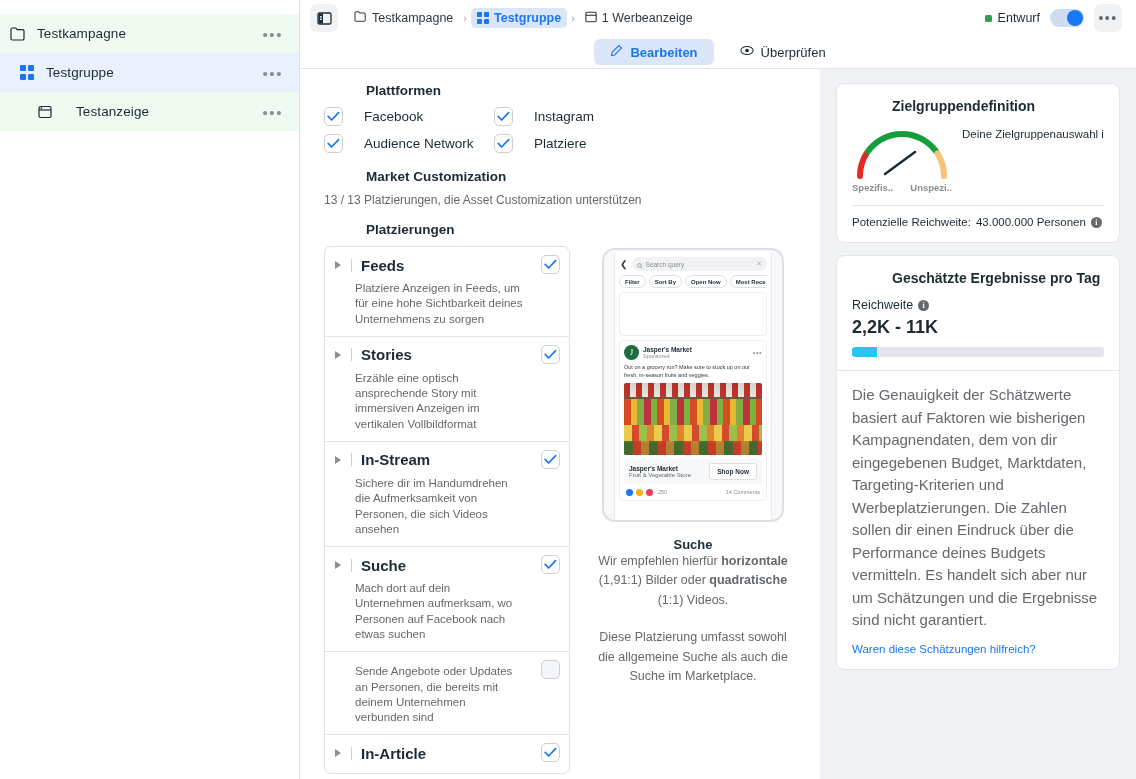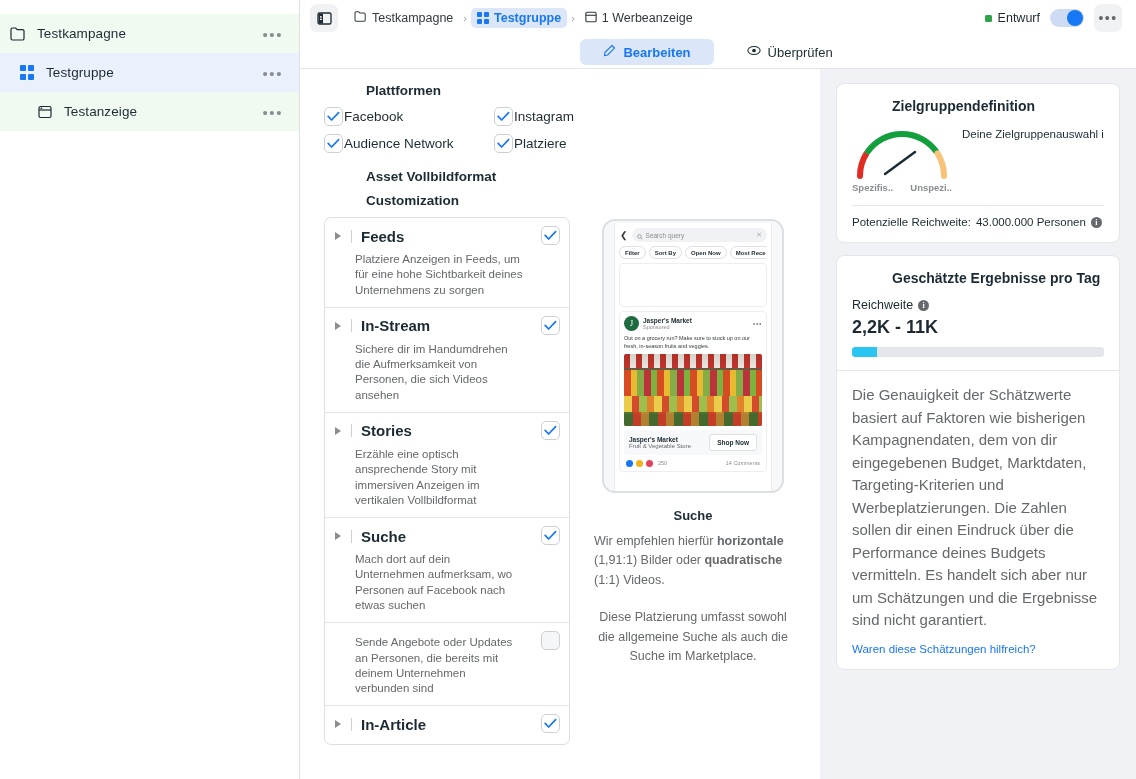--- a/index.html
+++ b/index.html
@@ -21,21 +21,21 @@
     padding-top: 14px;
   }
   .nav-row {
     height: 39px;
     display: flex; align-items: center;
     position: relative;
     cursor: pointer;
   }
   .nav-row.campaign { background: #f0faf0; }
   .nav-row.adset    { background: #eaf0fc; }
-  .nav-row.ad       { background: #f0faf0; }
+  .nav-row.ad       { background: #f0faf0; gap: 12px; }
   .nav-row .ico { display: flex; align-items: center; justify-content: center; width: 18px; height: 18px; flex: 0 0 18px; }
   .nav-row .lbl { font-size: 13.5px; color: #1c2b33; margin-left: 10px; letter-spacing: .1px; }
   .nav-row.campaign .ico { margin-left: 9px; }
   .nav-row.adset    .ico { margin-left: 18px; }
   .nav-row.ad       .ico { margin-left: 36px; }
   .dots {
     position: absolute; right: 16px; top: 50%; transform: translateY(-50%);
     color: #8a8d91; font-size: 15px; letter-spacing: 1.6px; line-height: 1;
     user-select: none;
   }
@@ -58,31 +58,31 @@
   .sep { color: #9aa0a6; font-size: 11px; padding: 0 2px; }
   .top-right { margin-left: auto; display: flex; align-items: center; gap: 10px; }
   .status { display: flex; align-items: center; gap: 6px; font-size: 12.5px; color: #1c2b33; }
   .status .sq { width: 7px; height: 7px; background: #31a24c; border-radius: 1.5px; display: block; }
   .toggle { width: 34px; height: 18px; border-radius: 9px; background: #cddcf3; position: relative; cursor: pointer; }
   .toggle::after { content: ""; position: absolute; right: 1px; top: 1px; width: 16px; height: 16px; border-radius: 50%; background: #1877f2; }
   .kebab { width: 28px; height: 28px; border-radius: 7px; background: #f1f2f3; display: flex; align-items: center; justify-content: center; cursor: pointer; color: #65686c; font-size: 14px; letter-spacing: 1.4px; }
 
   
   .tabs { height: 33px; display: flex; align-items: center; justify-content: center; gap: 10px; flex: 0 0 33px; border-bottom: 1px solid #e4e6eb; }
-  .tab { display: flex; align-items: center; gap: 7px; padding: 5px 23px; border-radius: 6px; font-size: 13px; cursor: pointer; color: #1c2b33; }
+  .tab { display: flex; align-items: center; gap: 7px; padding: 5px 16px; border-radius: 6px; font-size: 13px; cursor: pointer; color: #1c2b33; }
   .tab.active { background: #dbe7f8; color: #1877f2; font-weight: bold; }
 
   
   .body { flex: 1 1 auto; display: flex; min-height: 0; }
   .content { flex: 1 1 auto; padding: 14px 20px 0 24px; overflow: hidden; min-width: 0; }
   .rightpane { width: 316px; flex: 0 0 316px; background: #f0f2f5; padding: 14px 16px; overflow: hidden; }
 
   h3.sect { font-size: 13.5px; font-weight: bold; color: #1c2b33; margin-bottom: 9px; padding-left: 42px; }
   .platforms { display: grid; grid-template-columns: 170px 170px; row-gap: 8px; margin-bottom: 16px; }
-  .pf { display: flex; align-items: center; gap: 1px; font-size: 13.5px; color: #1c2b33; cursor: pointer; }
+  .pf { display: flex; align-items: center; gap: 21px; font-size: 13.5px; color: #1c2b33; cursor: pointer; }
 
   .cbx { width: 19px; height: 19px; border-radius: 5px; border: 1px solid #ccd0d5; background: #fff; display: flex; align-items: center; justify-content: center; flex: 0 0 19px; cursor: pointer; }
   .cbx svg { display: block; }
 
   .sub { font-size: 12px; color: #65686c; margin-bottom: 15px; }
 
   
   .placeholder-row { display: flex; gap: 16px; }
   .plcol { width: 246px; flex: 0 0 246px; }
   .plist { border: 1px solid #dcdfe3; border-radius: 7px; overflow: hidden; background: #fff; }
@@ -130,21 +130,21 @@
   .adfoot { display: flex; align-items: center; margin-top: 4px; background: #f7f8fa; border-radius: 3px; padding: 4px 5px; }
   .adfoot .t1 { font-size: 6.5px; font-weight: bold; color: #1c2b33; }
   .adfoot .t2 { font-size: 6px; color: #65686c; }
   .shopbtn { margin-left: auto; background: #fff; border: 1px solid #dcdfe3; border-radius: 3px; font-size: 6.5px; font-weight: bold; padding: 4px 7px; color: #1c2b33; cursor: pointer; }
   .reacts { display: flex; align-items: center; gap: 3px; margin-top: 5px; padding: 0 2px; }
   .rd { width: 7px; height: 7px; border-radius: 50%; display: block; }
   .rcount { font-size: 5.5px; color: #8a8d91; margin-left: 2px; }
   .rcomm { margin-left: auto; font-size: 5.5px; color: #8a8d91; }
 
   .ptitle-c { text-align: center; font-size: 13px; font-weight: bold; margin-top: 15px; color: #1c2b33; }
-  .pbody { font-size: 12.5px; color: #65686c; line-height: 1.55; margin-top: 9px; padding: 0 8px; }
+  .pbody { text-align: center; font-size: 12.5px; color: #65686c; line-height: 1.55; padding: 0 8px; }
   .pbody b { color: #65686c; }
   .pbody2 { text-align: center; font-size: 12.5px; color: #65686c; line-height: 1.55; margin-top: 18px; padding: 0 10px; }
 
   
   .card { background: #fff; border-radius: 8px; border: 1px solid #e4e6eb; padding: 14px 15px; margin-bottom: 12px; }
   .card h4 { font-size: 14px; font-weight: bold; color: #1c2b33; margin-bottom: 12px; margin-left: 40px; }
   .gaugerow { display: flex; align-items: flex-start; gap: 10px; }
   .gaugebox { width: 100px; flex: 0 0 100px; }
   .glabels { display: flex; justify-content: space-between; font-size: 9.5px; color: #8a8d91; margin-top: -2px; font-weight: bold; }
   .gtext { font-size: 11.5px; color: #1c2b33; line-height: 1.45; flex: 1 1 auto; white-space: nowrap; overflow: hidden; }
@@ -309,23 +309,24 @@
           <label class="pf">
             <span class="cbx">
               <svg width="13" height="11" viewBox="0 0 13 11">
                   <path d="M1.2 5.4l3.4 3.6L11.6 1.6" fill="none" stroke="#1877f2" stroke-width="1.7" stroke-linecap="round" stroke-linejoin="round"></path>
                 </svg>
             </span>
             <span>Platziere</span>
           </label>
         </div>
 
-        <h3 class="sect">Asset Vollbildformat</h3>
-
-        <h3 class="sect">Customization</h3>
+        <h3 class="sect">Market Customization</h3>
+        <div class="sub">13 / 13 Platzierungen, die Asset Customization unterstützen</div>
+
+        <h3 class="sect">Platzierungen</h3>
 
         <div class="placeholder-row">
 
           <div class="plcol">
             <div class="plist">
 
               <div class="pitem">
                 <div class="phead">
                   <span class="arrow"></span>
                   <span class="vline"></span>
@@ -336,42 +337,42 @@
                       <path d="M1.2 5.4l3.4 3.6L11.6 1.6" fill="none" stroke="#1877f2" stroke-width="1.7" stroke-linecap="round" stroke-linejoin="round"></path>
                     </svg>
                 </span>
                 <div class="pdesc">Platziere Anzeigen in Feeds, um für eine hohe Sichtbarkeit deines Unternehmens zu sorgen</div>
               </div>
 
               <div class="pitem">
                 <div class="phead">
                   <span class="arrow"></span>
                   <span class="vline"></span>
+                  <span class="ptitle">Stories</span>
+                </div>
+                <span class="cbx pcbx">
+                  <svg width="13" height="11" viewBox="0 0 13 11">
+                      <path d="M1.2 5.4l3.4 3.6L11.6 1.6" fill="none" stroke="#1877f2" stroke-width="1.7" stroke-linecap="round" stroke-linejoin="round"></path>
+                    </svg>
+                </span>
+                <div class="pdesc">Erzähle eine optisch ansprechende Story mit immersiven Anzeigen im vertikalen Vollbildformat</div>
+              </div>
+
+              <div class="pitem">
+                <div class="phead">
+                  <span class="arrow"></span>
+                  <span class="vline"></span>
                   <span class="ptitle">In-Stream</span>
                 </div>
                 <span class="cbx pcbx">
                   <svg width="13" height="11" viewBox="0 0 13 11">
                       <path d="M1.2 5.4l3.4 3.6L11.6 1.6" fill="none" stroke="#1877f2" stroke-width="1.7" stroke-linecap="round" stroke-linejoin="round"></path>
                     </svg>
                 </span>
                 <div class="pdesc">Sichere dir im Handumdrehen die Aufmerksamkeit von Personen, die sich Videos ansehen</div>
-              </div>
-
-              <div class="pitem">
-                <div class="phead">
-                  <span class="arrow"></span>
-                  <span class="vline"></span>
-                  <span class="ptitle">Stories</span>
-                </div>
-                <span class="cbx pcbx">
-                  <svg width="13" height="11" viewBox="0 0 13 11">
-                      <path d="M1.2 5.4l3.4 3.6L11.6 1.6" fill="none" stroke="#1877f2" stroke-width="1.7" stroke-linecap="round" stroke-linejoin="round"></path>
-                    </svg>
-                </span>
-                <div class="pdesc">Erzähle eine optisch ansprechende Story mit immersiven Anzeigen im vertikalen Vollbildformat</div>
               </div>
 
               <div class="pitem">
                 <div class="phead">
                   <span class="arrow"></span>
                   <span class="vline"></span>
                   <span class="ptitle">Suche</span>
                 </div>
                 <span class="cbx pcbx">
                   <svg width="13" height="11" viewBox="0 0 13 11">

